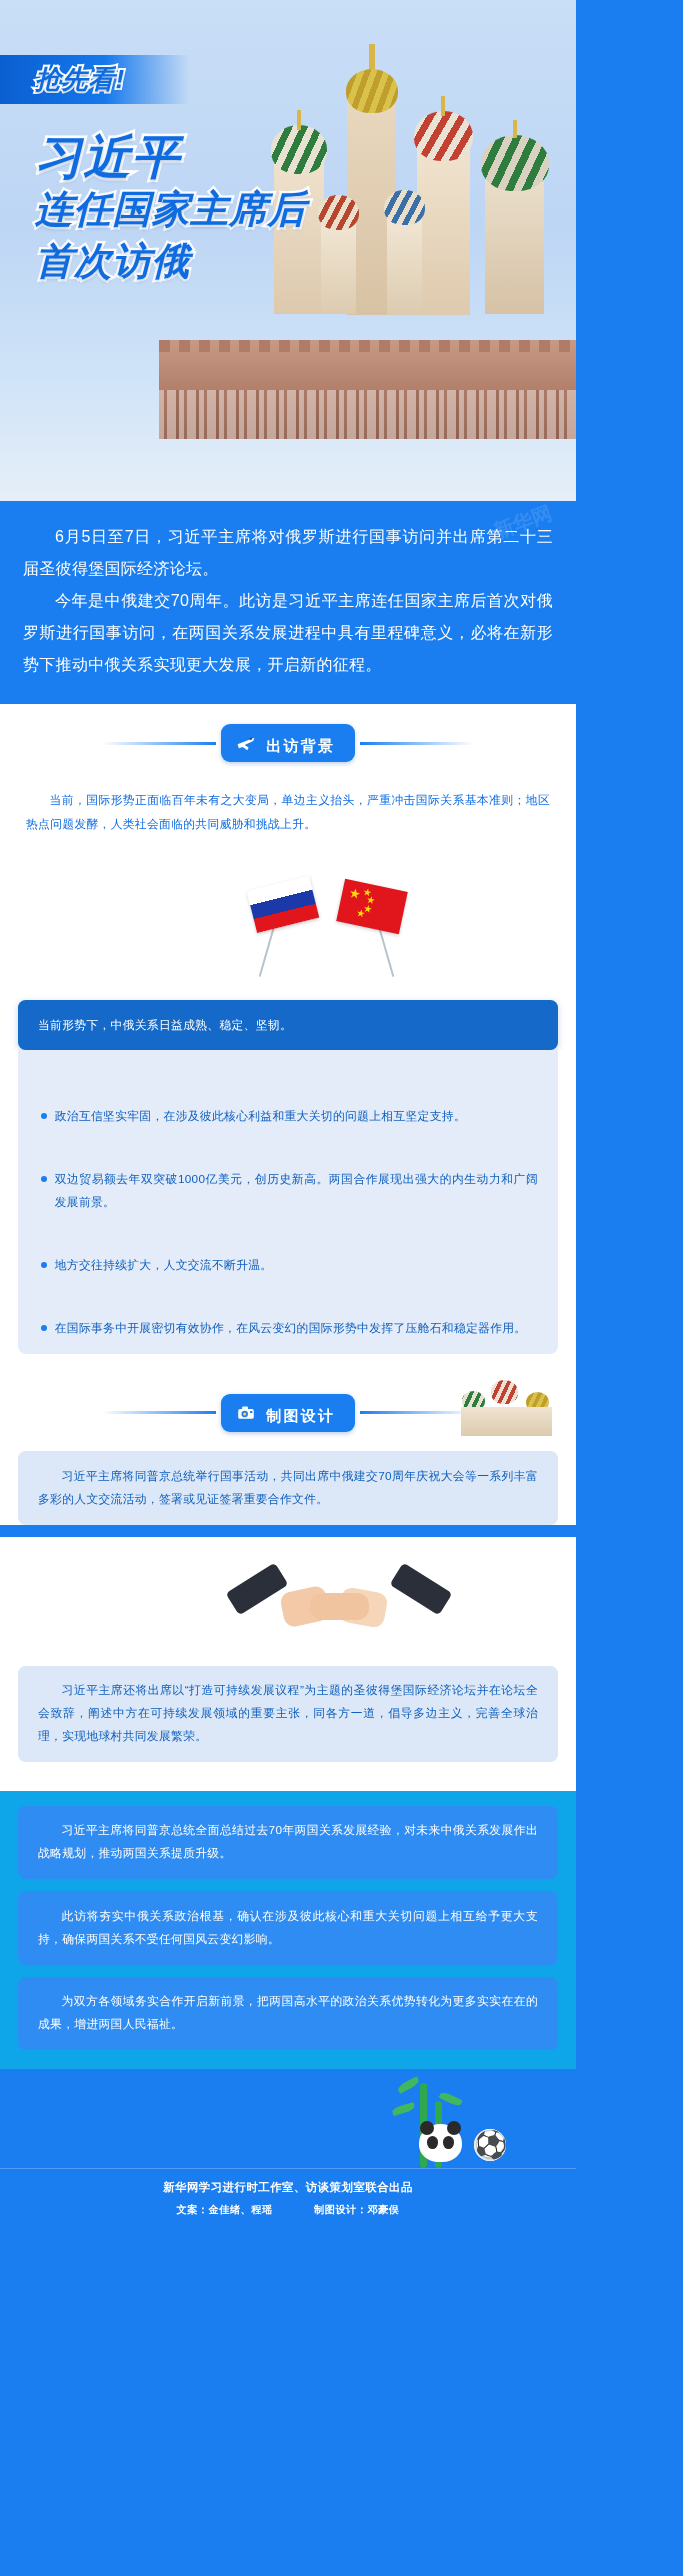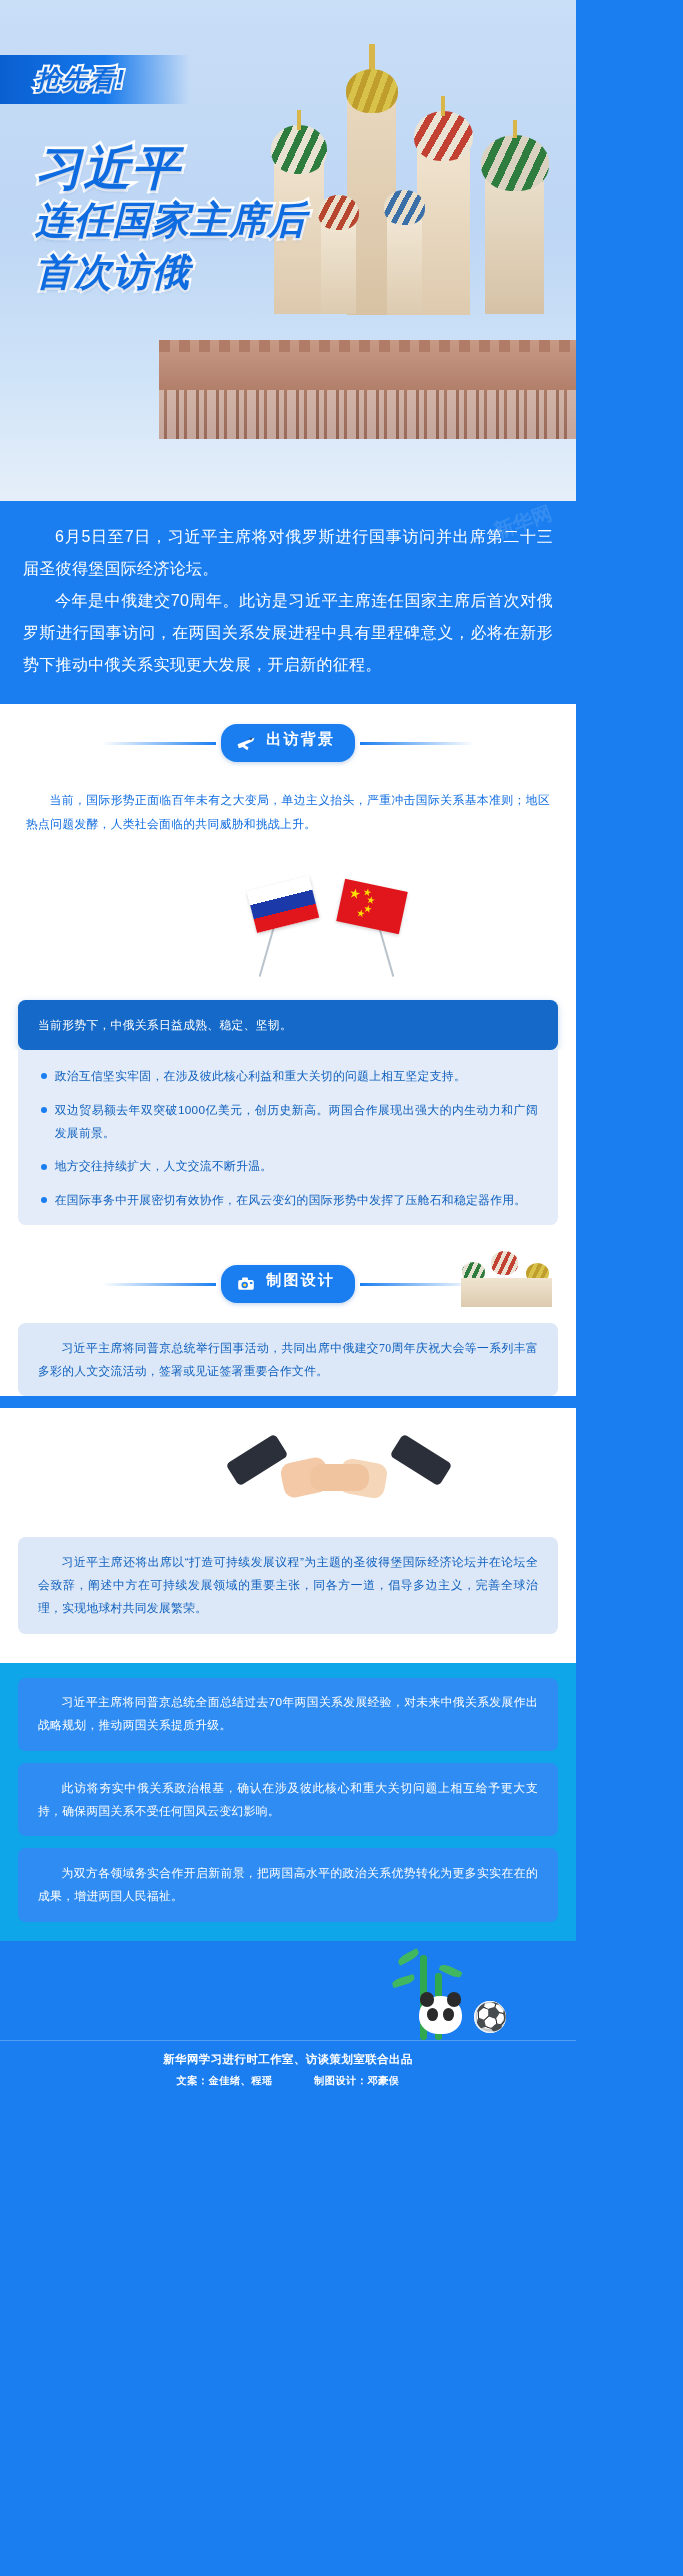--- a/index.html
+++ b/index.html
@@ -59,21 +59,21 @@
     margin-left:35px;
     font-size:26px; font-weight:bold; font-style:italic;
     color:#0f6ce0;
     -webkit-text-stroke:3.8px #ffffff;
     paint-order:stroke fill;
     letter-spacing:0.8px;
     text-shadow:0 1.5px 2.3px rgba(0,60,140,.25);
     white-space:nowrap;
   }
 
-  .title-block{ position:absolute; left:35px; top:143px; z-index:6; }
+  .title-block{ position:absolute; left:35px; top:132px; z-index:6; }
   .t-main{
     font-size:47px; font-weight:bold; font-style:italic; line-height:1.05;
     color:#0f6ce0; -webkit-text-stroke:5.3px #ffffff; paint-order:stroke fill;
     letter-spacing:1.5px; white-space:nowrap;
     text-shadow:0 2.3px 3.8px rgba(0,60,140,.28);
   }
   .t-sub{
     margin-top:4.6px;
     font-size:38px; font-weight:bold; font-style:italic; line-height:1.25;
     color:#0f6ce0; -webkit-text-stroke:4.6px #ffffff; paint-order:stroke fill;
@@ -91,22 +91,22 @@
   }
 
   
   .sec-head{
     background:#ffffff; padding:20px 0 13.7px 0; position:relative;
     display:flex; align-items:center; justify-content:center; gap:0;
   }
   .rule{ height:3px; width:114px; background:linear-gradient(90deg,rgba(26,126,240,0),#1a7ef0); }
   .rule.right{ background:linear-gradient(90deg,#1a7ef0,rgba(26,126,240,0)); }
   .sec-badge{
-    display:flex; align-items:flex-start; gap:7.6px;
-    background:#1a7ef0; color:#fff; border-radius:16px;
+    display:flex; align-items:flex-end; gap:7.6px;
+    background:#1a7ef0; color:#fff; border-radius:9px;
     padding:6px 20px 6px 12px; margin:0 4.6px;
     font-size:15px; font-weight:bold; letter-spacing:2.3px;
     box-shadow:0 1.5px 4.6px rgba(10,80,180,.25);
   }
   .sec-icon{ width:26px; height:26px; flex:0 0 26px; }
 
   
   .flag-area{
     background:#ffffff; height:144px; position:relative;
     display:flex; align-items:center; justify-content:center;
@@ -134,21 +134,21 @@
     box-shadow:0 2.3px 7.6px rgba(20,90,180,.25);
     letter-spacing:0.3px;
   }
   .bullets{
     background:#e3ecf8; border-radius:0 0 7.6px 7.6px;
     margin:0 18px; padding:15px 20px 13.7px 20px;
   }
   .bullets li{
     list-style:none; color:#0f5fbe; font-size:11.8px; line-height:1.95;
     padding-left:16.7px; position:relative; margin-bottom:10.6px;
-    text-align:justify; letter-spacing:0.3px;
+    text-align:justify; letter-spacing:0.3px;margin-top:40px;
   }
   .bullets li:last-child{ margin-bottom:0; }
   .bullets li:before{
     content:""; position:absolute; left:3px; top:8.4px;
     width:6px; height:6px; border-radius:50%; background:#1a7ef0;
   }
 
   
   .hands{
     background:#ffffff; height:129px; position:relative;
@@ -306,21 +306,21 @@
         <rect x="14" y="10" width="9" height="5" rx="1.5" fill="#ffffff"></rect>
         <circle cx="18" cy="21.5" r="5" fill="#1a7ef0"></circle>
         <circle cx="18" cy="21.5" r="2.4" fill="#ffd24a"></circle>
         <rect x="26" y="17" width="4" height="3" rx="1" fill="#1a7ef0"></rect>
       </svg>
       <span>制图设计</span>
     </div>
     <div class="rule right"></div>
   </div>
 
-  <div style="background:#ffffff;padding-top:6px;font-family:Liberation Serif, serif;">
+  <div style="background:#ffffff;padding-top:6px;">
     <div class="card-light">习近平主席将同普京总统举行国事活动，共同出席中俄建交70周年庆祝大会等一系列丰富多彩的人文交流活动，签署或见证签署重要合作文件。</div>
   </div>
 
   <div class="hands">
     <div class="sleeve" style="left:228px;top:39px;transform:rotate(-32deg);"></div>
     <div class="sleeve" style="left:392px;top:39px;transform:rotate(32deg);"></div>
     <div class="palm" style="left:282px;top:52px;transform:rotate(-12deg);"></div>
     <div class="palm" style="left:340px;top:53px;transform:rotate(10deg);background:#f6d6b8;"></div>
     <div style="position:absolute;left:310px;top:56px;width:59px;height:27px;background:#f0c49f;border-radius:12px;"></div>
     <div class="wm" style="right:53px;top:30px;">新华网</div>

